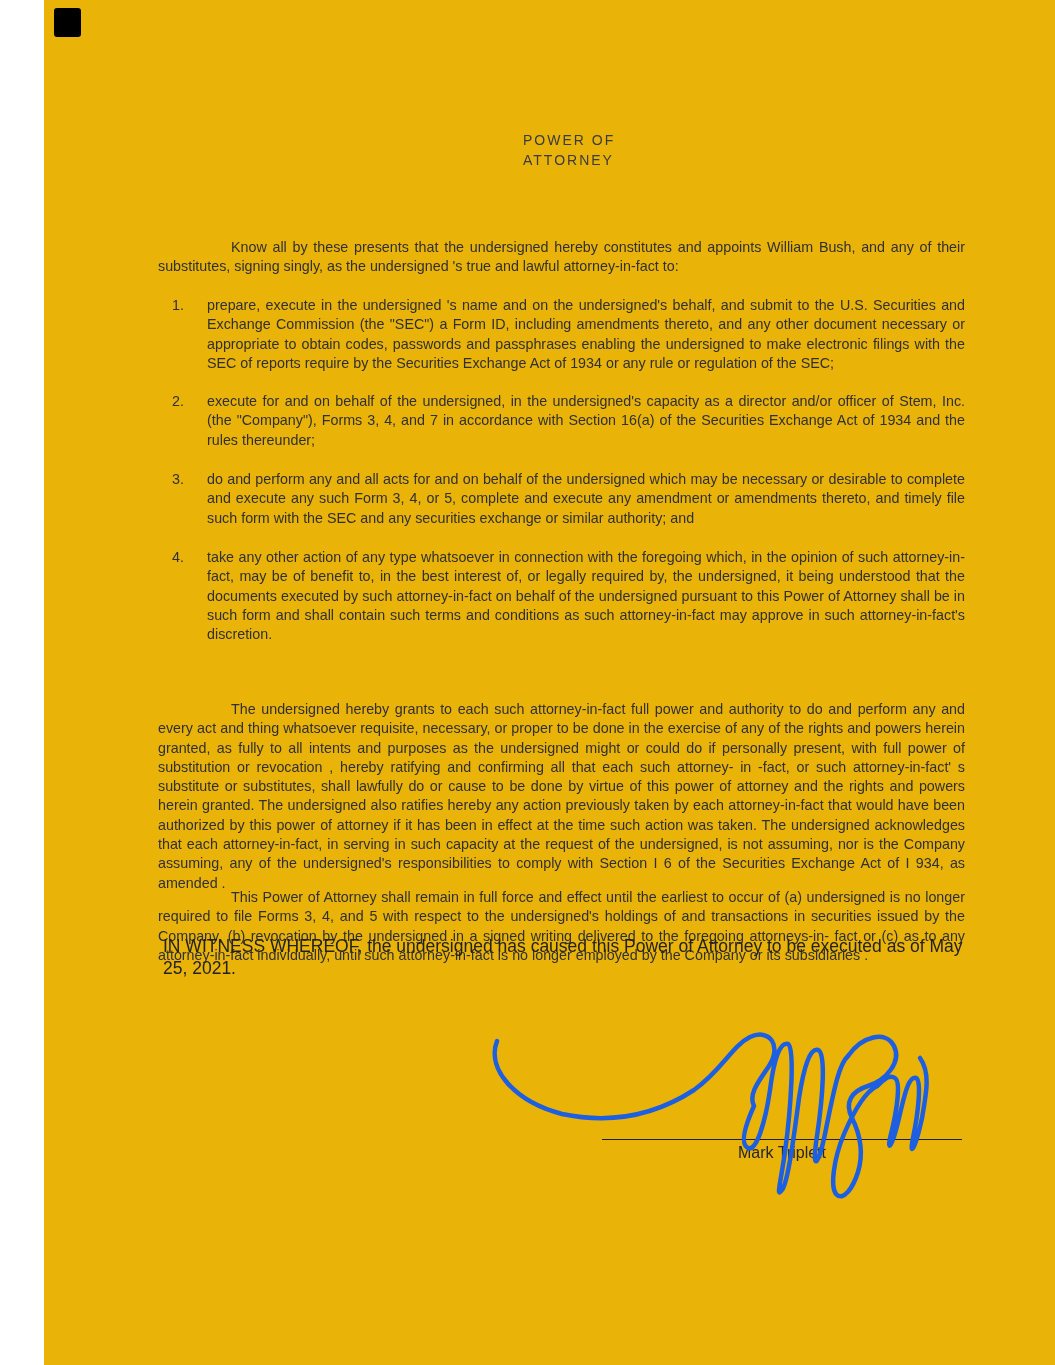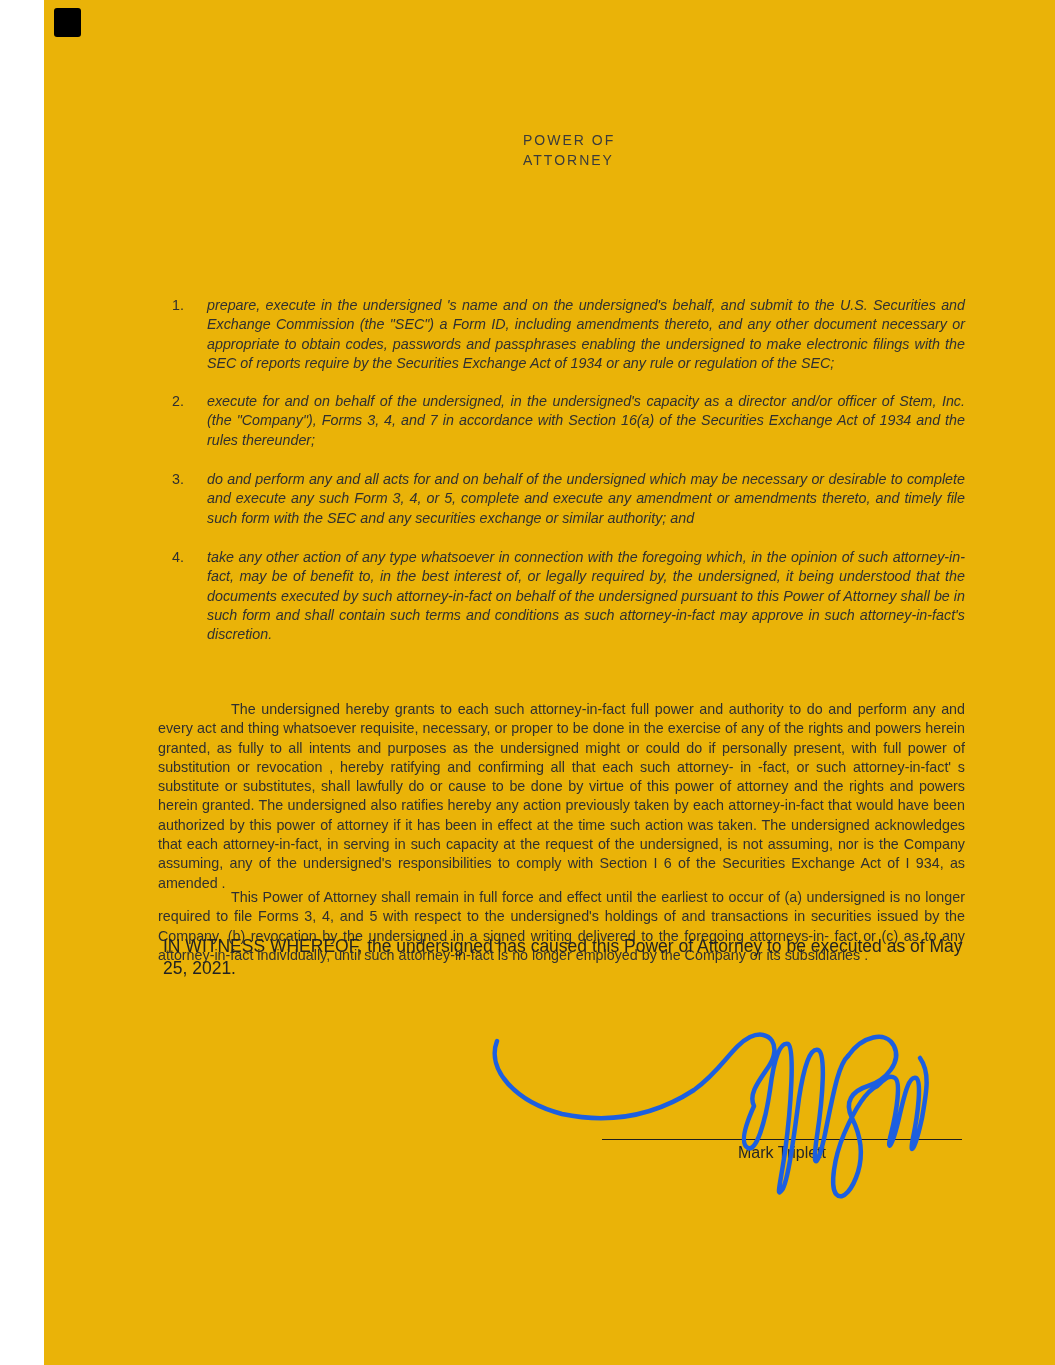--- a/index.html
+++ b/index.html
@@ -50,21 +50,20 @@
     line-height: 19.3px;
     color: #303030;
   }
   .poa-item .num {
     position: absolute;
     left: 14px; top: 0;
   }
   .poa-item .itext {
     margin-left: 49px;
     text-align: justify;
-    font-style: italic;
   }
   .item-1 { top: 296px; }
   .item-2 { top: 392px; }
   .item-3 { top: 470px; }
   .item-4 { top: 548px; }
   .witness {
     position: absolute;
     left: 119px; top: 935px;
     width: 806px;
     font-size: 17.5px;
@@ -96,20 +95,21 @@
 </head>
 <body>
 
 <div class="page">
 
   <div class="corner-square"></div>
 
   <div class="doc-title">POWER OF
 ATTORNEY</div>
 
+  <div class="para indent intro">Know all by these presents that the undersigned hereby constitutes and appoints William Bush, and any of their substitutes, signing singly, as the undersigned 's true and lawful attorney-in-fact to:</div>
 
   <div class="poa-item item-1">
     <span class="num">1.</span>
     <div class="itext">prepare, execute in the undersigned 's name and on the undersigned's behalf, and submit to the U.S. Securities and Exchange Commission (the "SEC") a Form ID, including amendments thereto, and any other document necessary or appropriate to obtain codes, passwords and passphrases enabling the undersigned to make electronic filings with the SEC of reports require by the Securities Exchange Act of 1934 or any rule or regulation of the SEC;</div>
   </div>
 
   <div class="poa-item item-2">
     <span class="num">2.</span>
     <div class="itext">execute for and on behalf of the undersigned, in the undersigned's capacity as a director and/or officer of Stem, Inc. (the "Company"), Forms 3, 4, and 7 in accordance with Section 16(a) of the Securities Exchange Act of 1934 and the rules thereunder;</div>
   </div>

